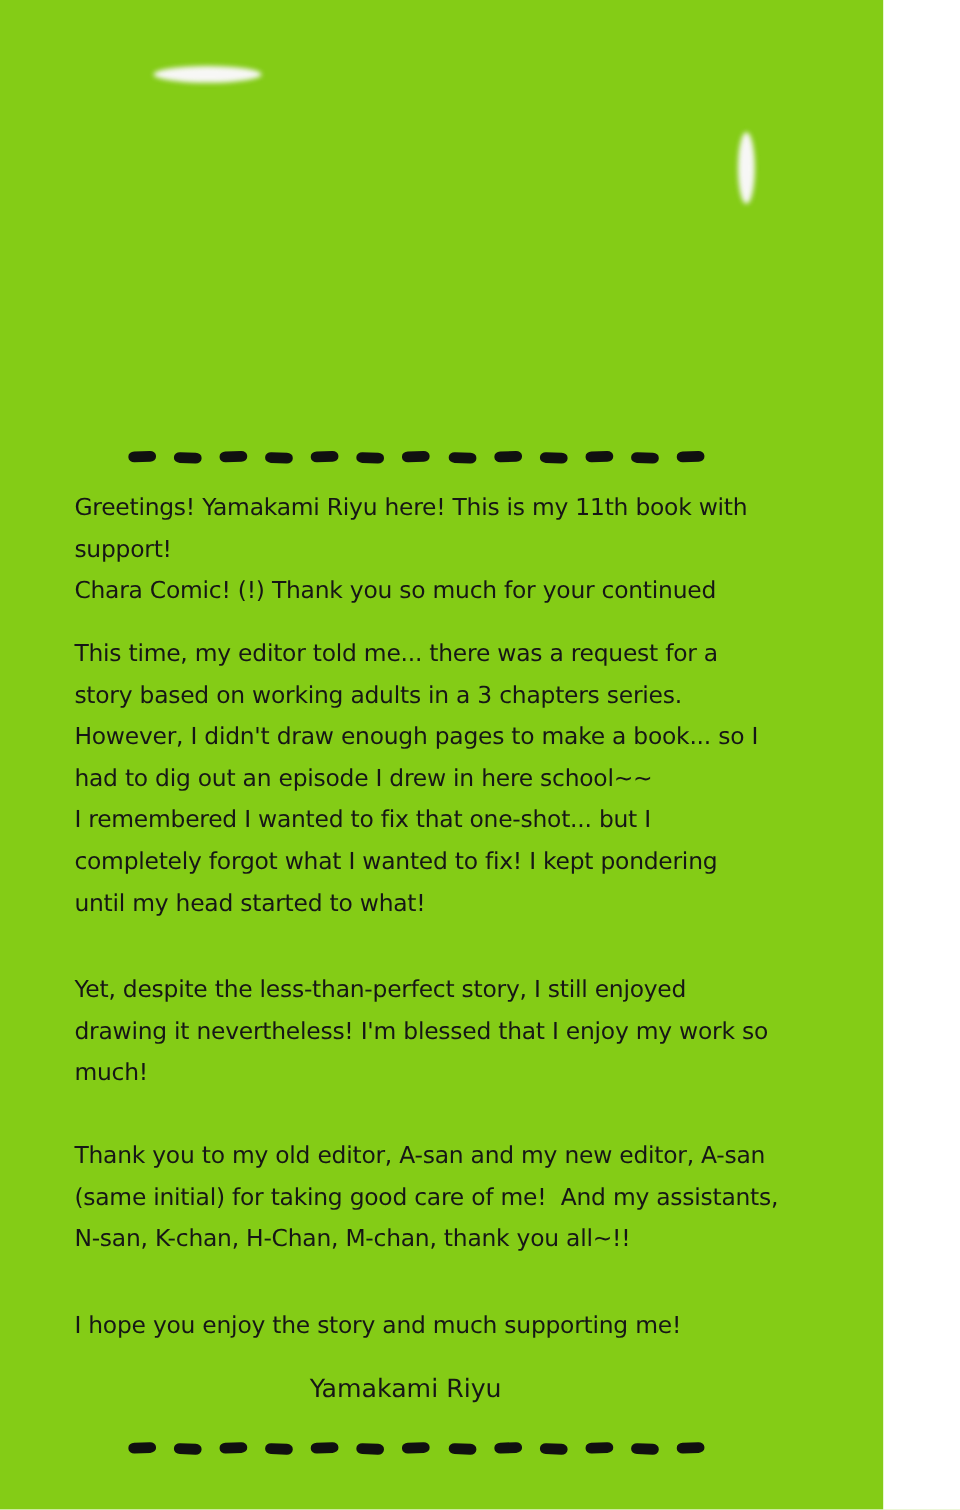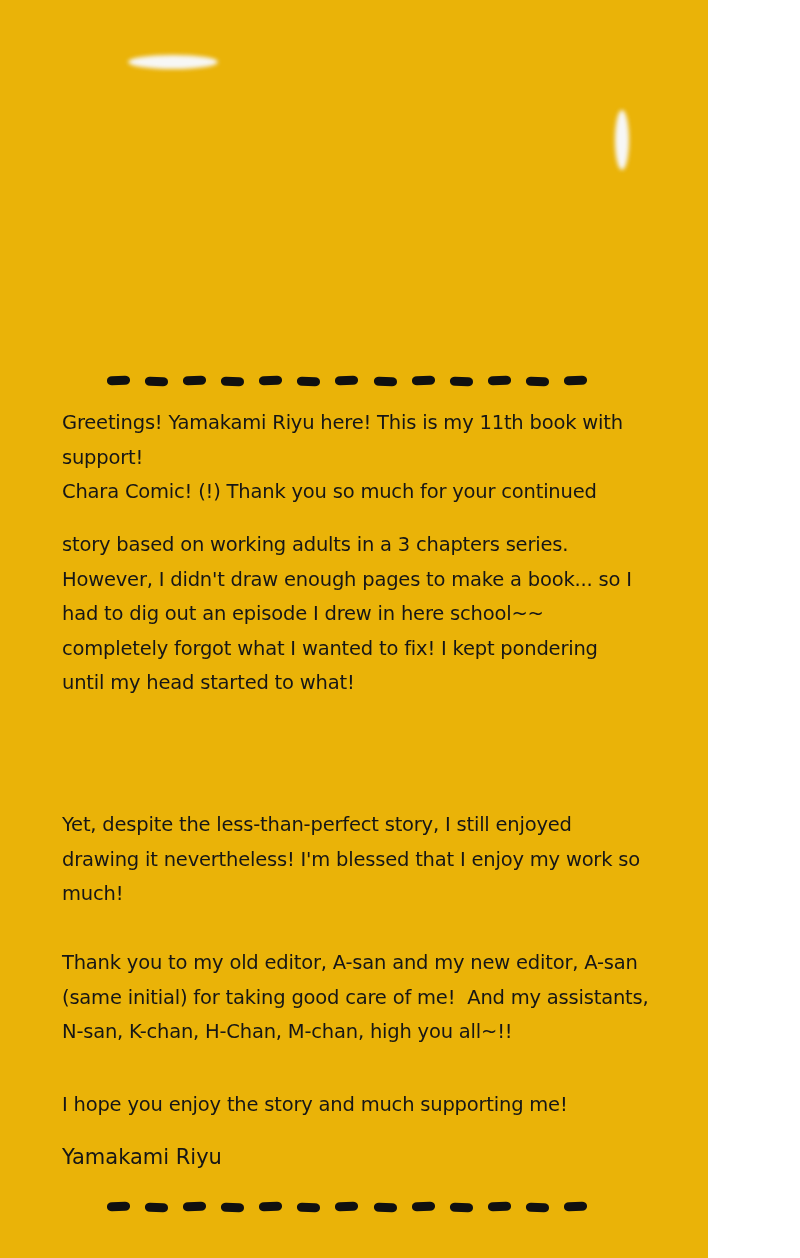--- a/index.html
+++ b/index.html
@@ -2,27 +2,26 @@
 <html><head>
 <meta charset="utf-8">
 <style>
   html, body {
     margin: 0;
     padding: 0;
     background: #ffffff;
   }
   .page {
     position: relative;
-    width: 680px;
+    width: 736px;
     height: 1258px;
-    background: #eab308;
+    background: #84cc16;
     overflow: hidden;
     font-family: "DejaVu Sans", sans-serif;
     color: #161616;
-    padding-left: 28px;
   }
   
   .scan-smudge {
     position: absolute;
     background: #f7f7f6;
     border-radius: 50%;
     filter: blur(2px);
   }
   .divider {
     position: absolute;
@@ -57,21 +56,21 @@
   .p1 { top: 406px; }
   .p2 { top: 528px; }
   .p3 { top: 808px; }
   .p4 { top: 946px; }
   .p5 { top: 1088px; }
   .signature {
     position: absolute;
     left: 62px;
     top: 1140px;
     width: 552px;
-    text-align: left;
+    text-align: center;
     font-size: 21px;
     line-height: 34px;
     white-space: pre;
     font-weight: 500;
   }
   .div-top    { top: 375px; }
   .div-bottom { top: 1201px; }
 </style>
 </head>
 <body>
@@ -97,37 +96,39 @@
       <span class="dash"></span>
   </div>
 
   <div class="para p1">
     <span class="line">Greetings! Yamakami Riyu here! This is my 11th book with</span>
     <span class="line">support!</span>
     <span class="line">Chara Comic! (!) Thank you so much for your continued</span>
   </div>
 
   <div class="para p2">
+    <span class="line">This time, my editor told me... there was a request for a</span>
     <span class="line">story based on working adults in a 3 chapters series.</span>
     <span class="line">However, I didn't draw enough pages to make a book... so I</span>
     <span class="line">had to dig out an episode I drew in here school~~</span>
+    <span class="line">I remembered I wanted to fix that one-shot... but I</span>
     <span class="line">completely forgot what I wanted to fix! I kept pondering</span>
     <span class="line">until my head started to what!</span>
   </div>
 
   <div class="para p3">
     <span class="line">Yet, despite the less-than-perfect story, I still enjoyed</span>
     <span class="line">drawing it nevertheless! I'm blessed that I enjoy my work so</span>
     <span class="line">much!</span>
   </div>
 
   <div class="para p4">
     <span class="line">Thank you to my old editor, A-san and my new editor, A-san</span>
     <span class="line">(same initial) for taking good care of me!  And my assistants,</span>
-    <span class="line">N-san, K-chan, H-Chan, M-chan, high you all~!!</span>
+    <span class="line">N-san, K-chan, H-Chan, M-chan, thank you all~!!</span>
   </div>
 
   <div class="para p5">
     <span class="line">I hope you enjoy the story and much supporting me!</span>
   </div>
 
   <div class="signature">Yamakami Riyu</div>
 
   <div class="divider div-bottom">
     <span class="dash"></span>

